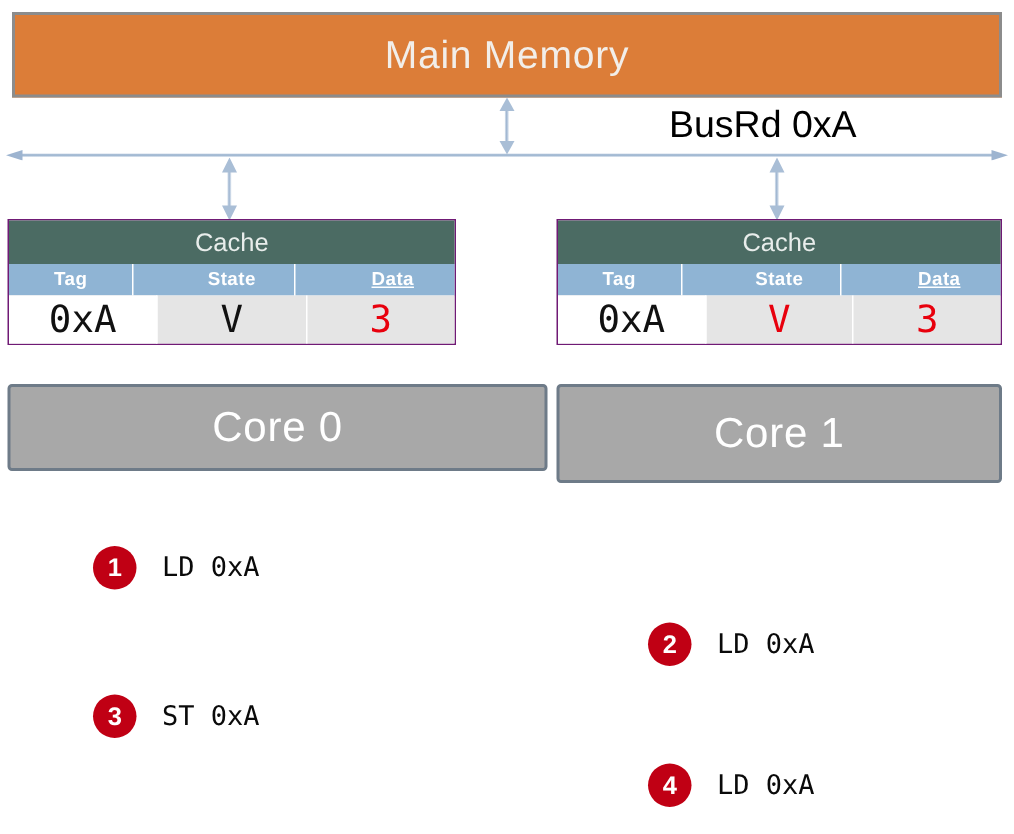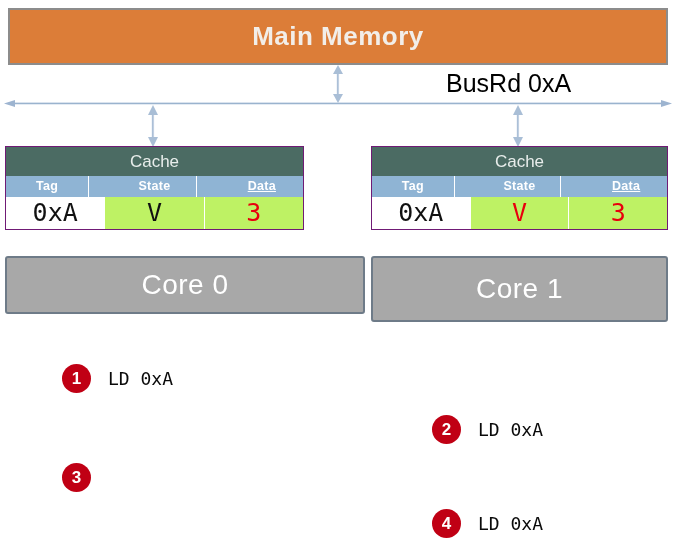--- a/index.html
+++ b/index.html
@@ -25,21 +25,21 @@
     box-sizing: border-box;
     background: #DC7D38;
     border: 2px solid #8C8C8C;
     display: flex;
     align-items: center;
     justify-content: center;
   }
   #main-memory .mm-label {
     color: #F2EEE9;
     font-size: 26px;
-    font-weight: 700;
+    font-weight: 400;
     letter-spacing: 0.5px;
     font-family: "Liberation Sans", sans-serif;
   }
 
   
   #bus-line {
     position: absolute;
     left: 4px;
     top: 100px;
     width: 668px;
@@ -94,21 +94,21 @@
     font-weight: bold;
     line-height: 21px;
     box-sizing: border-box;
     border-right: 1px solid #ffffff;
     letter-spacing: 0.3px;
   }
   .cache-head-row > div:last-child { border-right: none; text-decoration: underline; }
 
   .cache-data-row {
     display: flex;
-    background: #bef264;
+    background: #e5e5e5;
     height: 32px;
   }
   .cache-data-row > div {
     flex: 1 1 0;
     text-align: center;
     font-size: 25px;
     line-height: 32px;
     box-sizing: border-box;
     border-right: 1px solid #ffffff;
     font-family: "DejaVu Sans Mono", monospace;
@@ -252,18 +252,19 @@
   <span class="instr-text">LD 0xA</span>
 </div>
 
 <div class="instr" style="left:432px; top:415px;">
   <span class="badge">2</span>
   <span class="instr-text">LD 0xA</span>
 </div>
 
 <div class="instr" style="left:62px; top:463px;">
   <span class="badge">3</span>
+  <span class="instr-text">ST 0xA</span>
 </div>
 
 <div class="instr" style="left:432px; top:509px;">
   <span class="badge">4</span>
   <span class="instr-text">LD 0xA</span>
 </div>
 
 </body></html>

